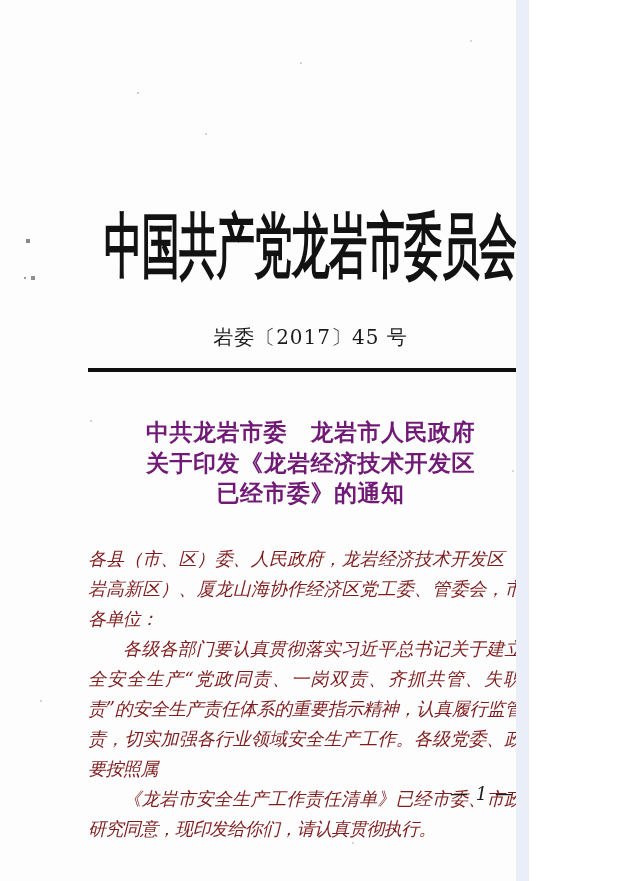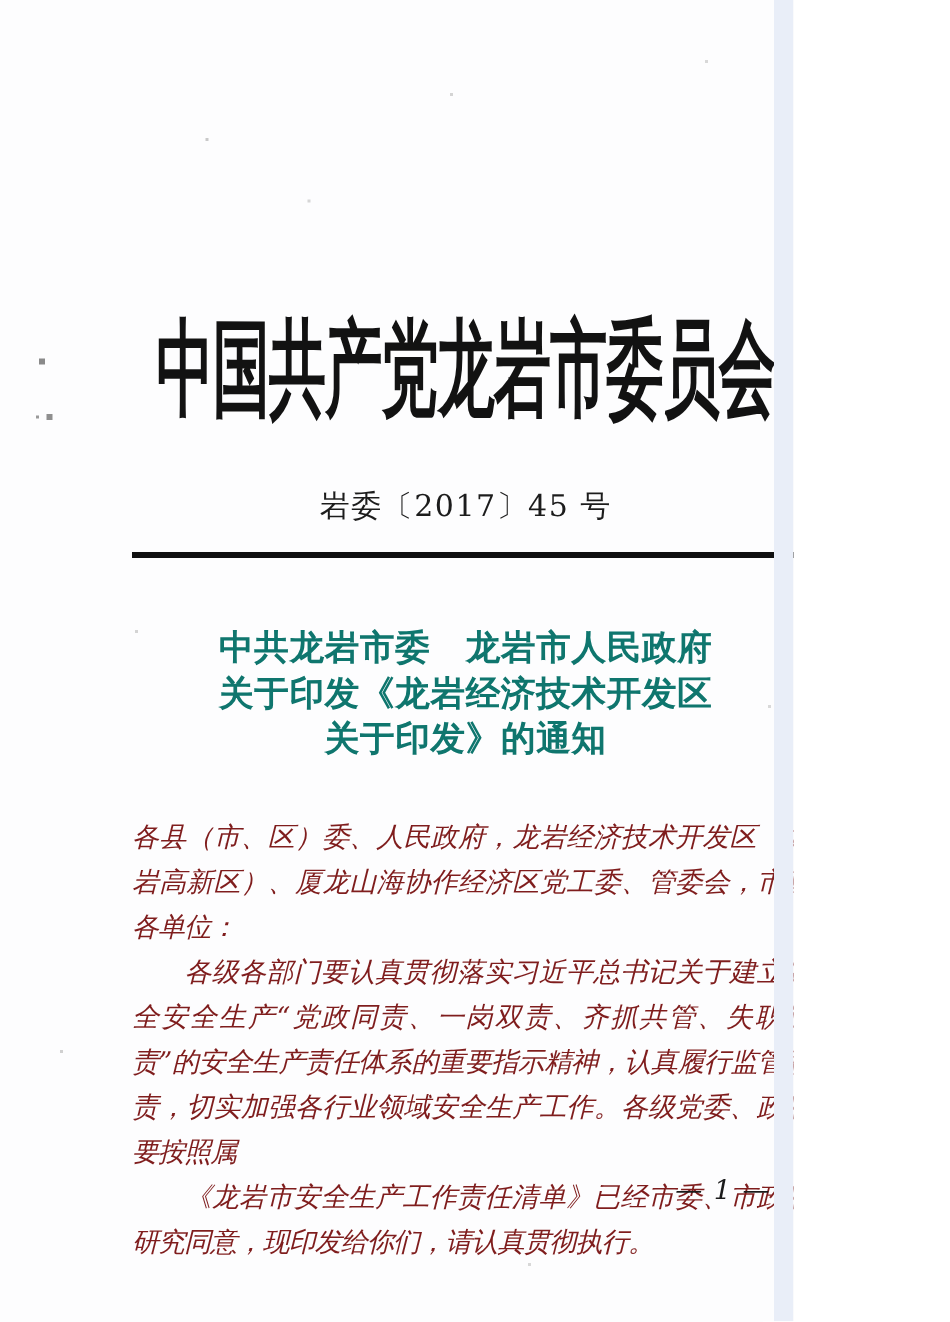--- a/index.html
+++ b/index.html
@@ -87,21 +87,21 @@
   .title {
     position: absolute;
     top: 417px;
     left: 0;
     width: 621px;
     text-align: center;
     font-size: 23px;
     font-weight: bold;
     line-height: 30.5px;
     letter-spacing: 0.5px;
-    color: #0f766e;
+    color: #701a75;
   }
   .body-text {
     position: absolute;
     top: 544px;
     left: 88px;
     width: 452px;
     font-size: 18px;
     letter-spacing: -0.6px;
     line-height: 30px;
     text-align: justify;
@@ -139,21 +139,21 @@
     <span class="org-name">中国共产党龙岩市委员会</span>
   </div>
 
   <div class="doc-number">岩委〔2017〕45 号</div>
 
   <div class="rule"></div>
 
   <div class="title">
     <div>中共龙岩市委　龙岩市人民政府</div>
     <div>关于印发《龙岩经济技术开发区</div>
-    <div>关于印发》的通知</div>
+    <div>已经市委》的通知</div>
   </div>
 
   <div class="body-text">
     <p>各县（市、区）委、人民政府，龙岩经济技术开发区（龙岩高新区）、厦龙山海协作经济区党工委、管委会，市直各单位：</p>
     <p class="indent">各级各部门要认真贯彻落实习近平总书记关于建立健全安全生产“党政同责、一岗双责、齐抓共管、失职追责”的安全生产责任体系的重要指示精神，认真履行监管职责，切实加强各行业领域安全生产工作。各级党委、政府要按照属</p>
     <p class="indent">《龙岩市安全生产工作责任清单》已经市委、市政府研究同意，现印发给你们，请认真贯彻执行。</p>
   </div>
 
   <div class="page-num">— 1 —</div>
 

